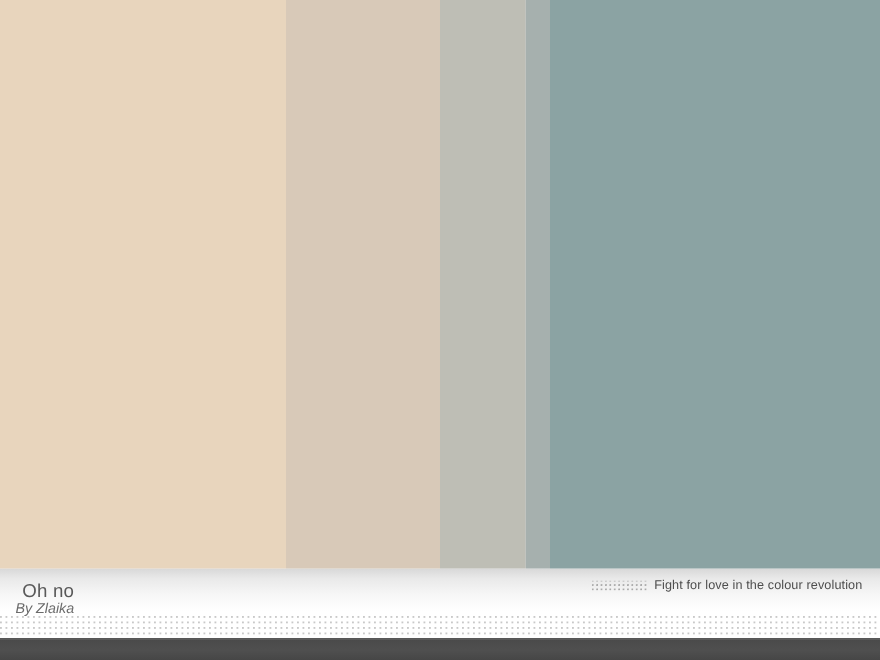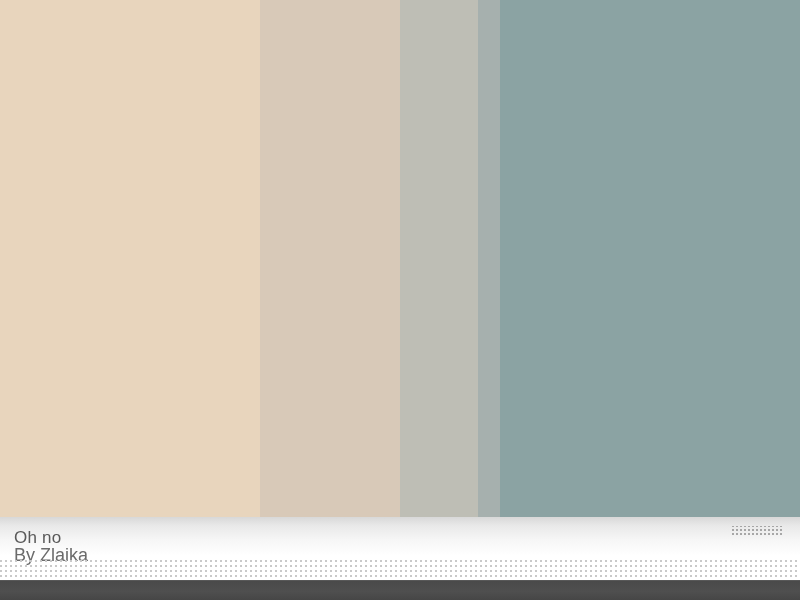--- a/index.html
+++ b/index.html
@@ -1,15 +1,15 @@
 <!DOCTYPE html>
 <html><head>
 <meta charset="utf-8">
 <style>
-  * { margin:0; padding:0; box-sizing:border-box; }
+  * { margin:0; padding:0; box-sizing:border-box;text-align:right; }
   html,body { width:800px; height:600px; overflow:hidden; }
   body {
     font-family:"Liberation Sans", sans-serif;
     background:#ffffff;
   }
   #page { position:relative; width:800px; height:600px; }
 
   
   #palette {
     position:absolute; left:0; top:0;
@@ -29,22 +29,22 @@
 
   #title-block {
     position:absolute; left:14px; top:12px;
     line-height:1;
   }
   #palette-title {
     font-size:17px; color:#595959; font-weight:normal;
     letter-spacing:.2px; display:block;
   }
   #palette-author {
-    font-size:18px; color:#6b6b6b; font-weight:normal;
-    display:block; margin-top:0;
+    font-size:13px; color:#6b6b6b; font-weight:normal;
+    display:block; margin-top:0;font-style:italic;
   }
 
   
   #brand { position:absolute; right:16px; top:6px; text-align:right; }
   #wordmark {
     font-size:27px; font-weight:bold; letter-spacing:-0.6px;
     line-height:1; white-space:nowrap;
   }
   .wm-dark { color:#555555; }
   .wm-light { color:#b0b0b0; }
@@ -99,20 +99,21 @@
     <div id="footer-inner">
 
       <div id="title-block">
         <span id="palette-title">Oh no</span>
         <span id="palette-author">By Zlaika</span>
       </div>
 
       <div id="brand">
         <div id="tagline-row">
           <span id="tagline-dots"></span>
+          <span id="tagline">Fight for love in the colour revolution</span>
         </div>
       </div>
 
       <div id="dot-band"></div>
     </div>
   </div>
 
   <div id="bottom-bar"></div>
 </div>
 

